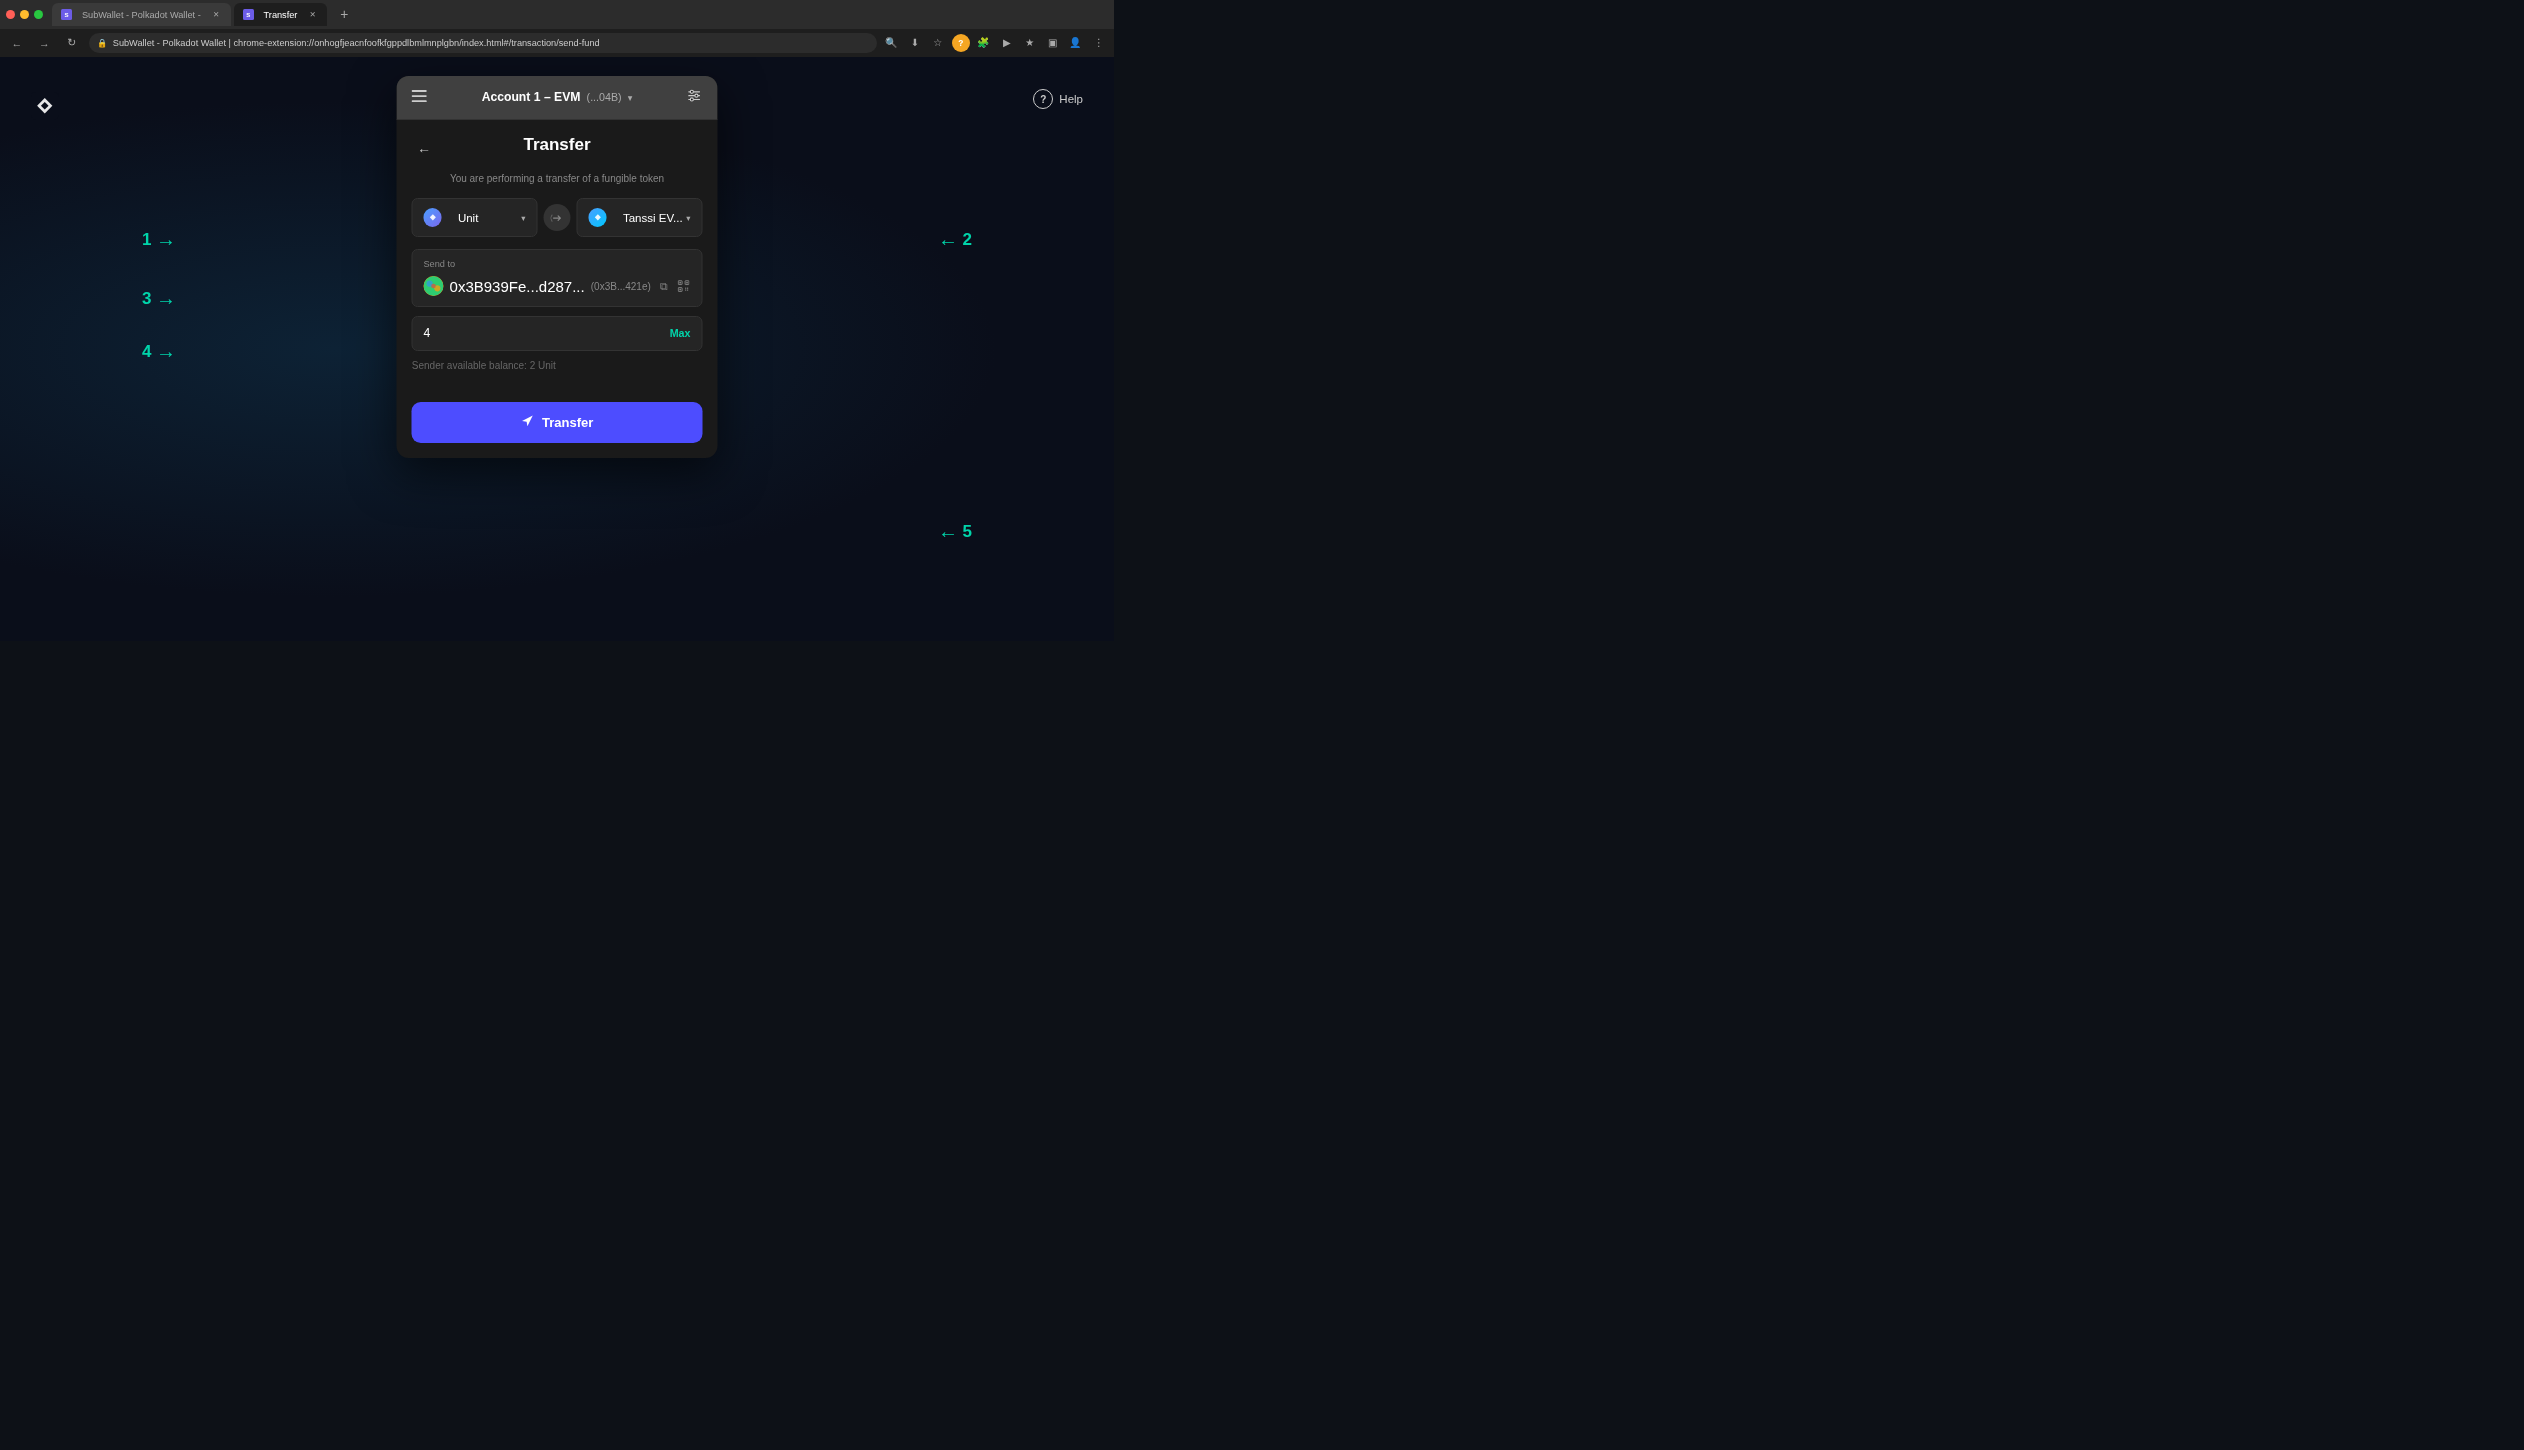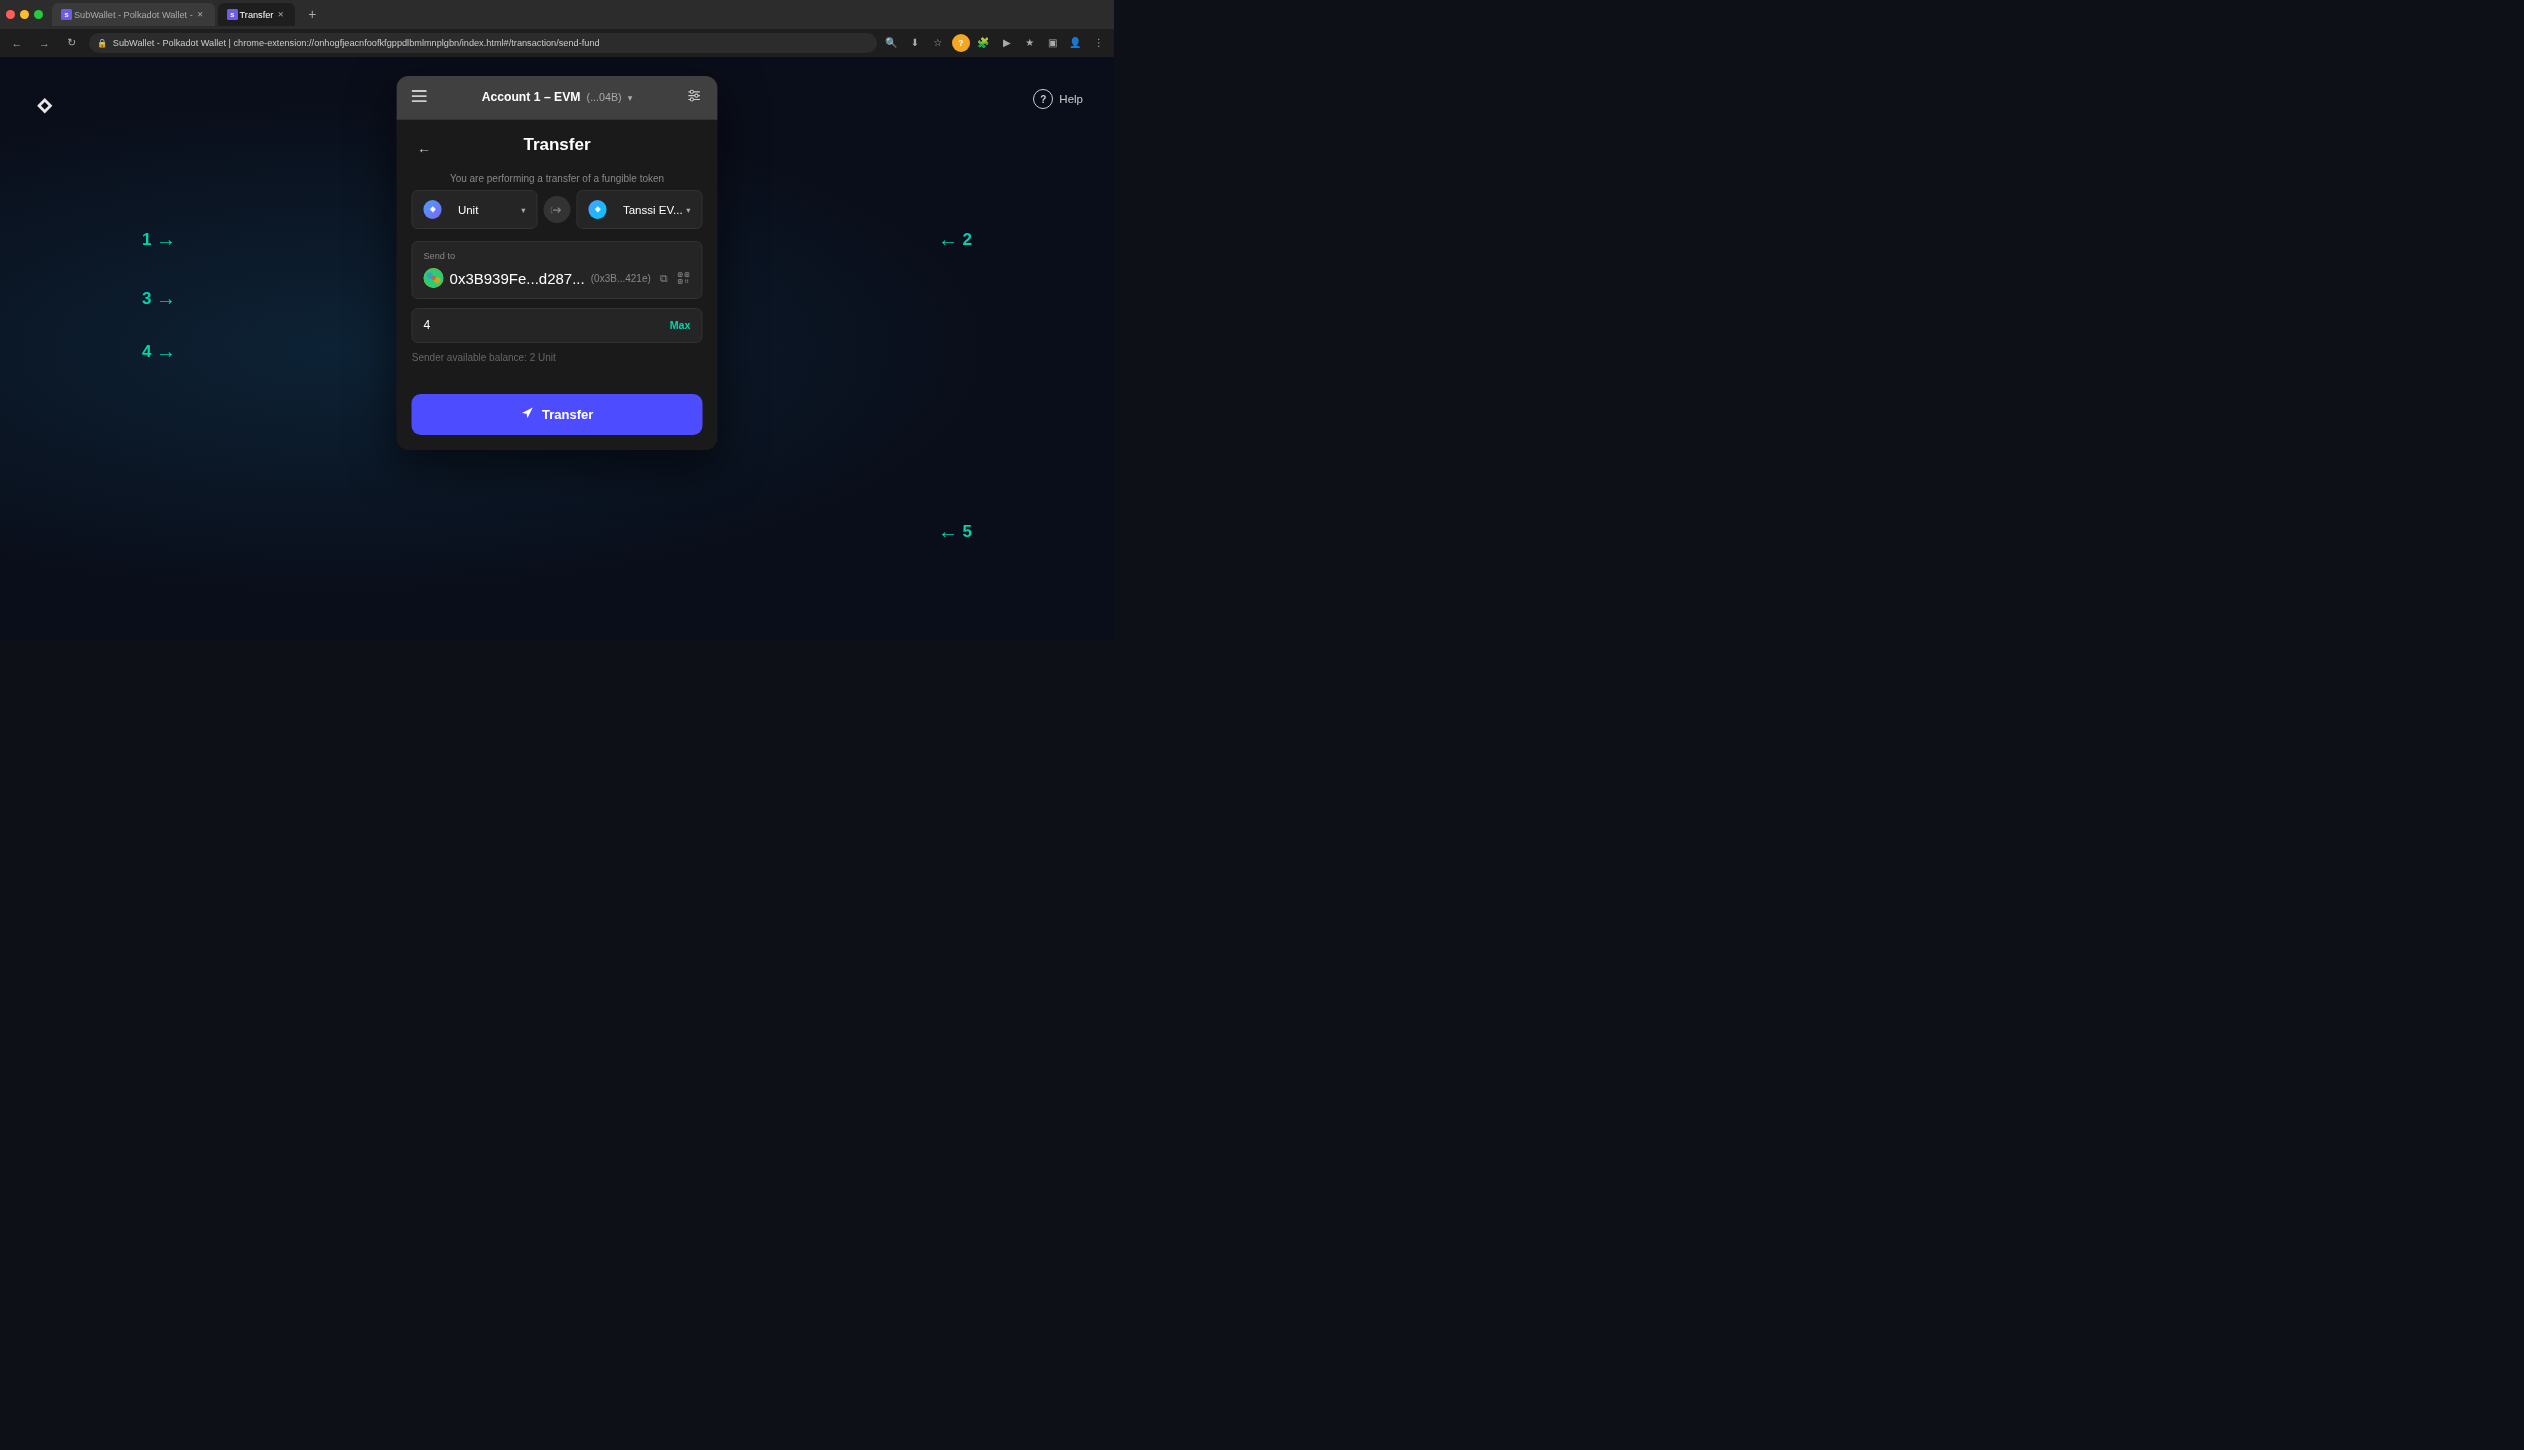--- a/index.html
+++ b/index.html
@@ -45,21 +45,21 @@
     .tl-yellow { background: #febc2e; }
     .tl-green { background: #28c840; }
 
     .tab {
       display: flex;
       align-items: center;
       height: 23px;
       padding: 0 9.2px;
       border-radius: 6.1px 6.1px 0 0;
       font-size: 9.2px;
-      gap: 2px;
+      gap: 10px;
       cursor: pointer;
     }
 
     .tab.inactive {
       background: #3a3a3a;
       color: #aaa;
     }
 
     .tab.active {
       background: #1e1e1e;
@@ -289,21 +289,21 @@
       font-size: 17px;
       font-weight: 700;
       margin-bottom: 6.1px;
       margin-top: -24.5px;
     }
 
     .transfer-subtitle {
       text-align: center;
       color: #888;
       font-size: 10px;
-      margin-bottom: 6px;
+      margin-bottom: 14px;
     }
 
     
     .chain-selectors {
       display: flex;
       align-items: center;
       gap: 6.1px;
       margin-bottom: 12.2px;
     }
 

